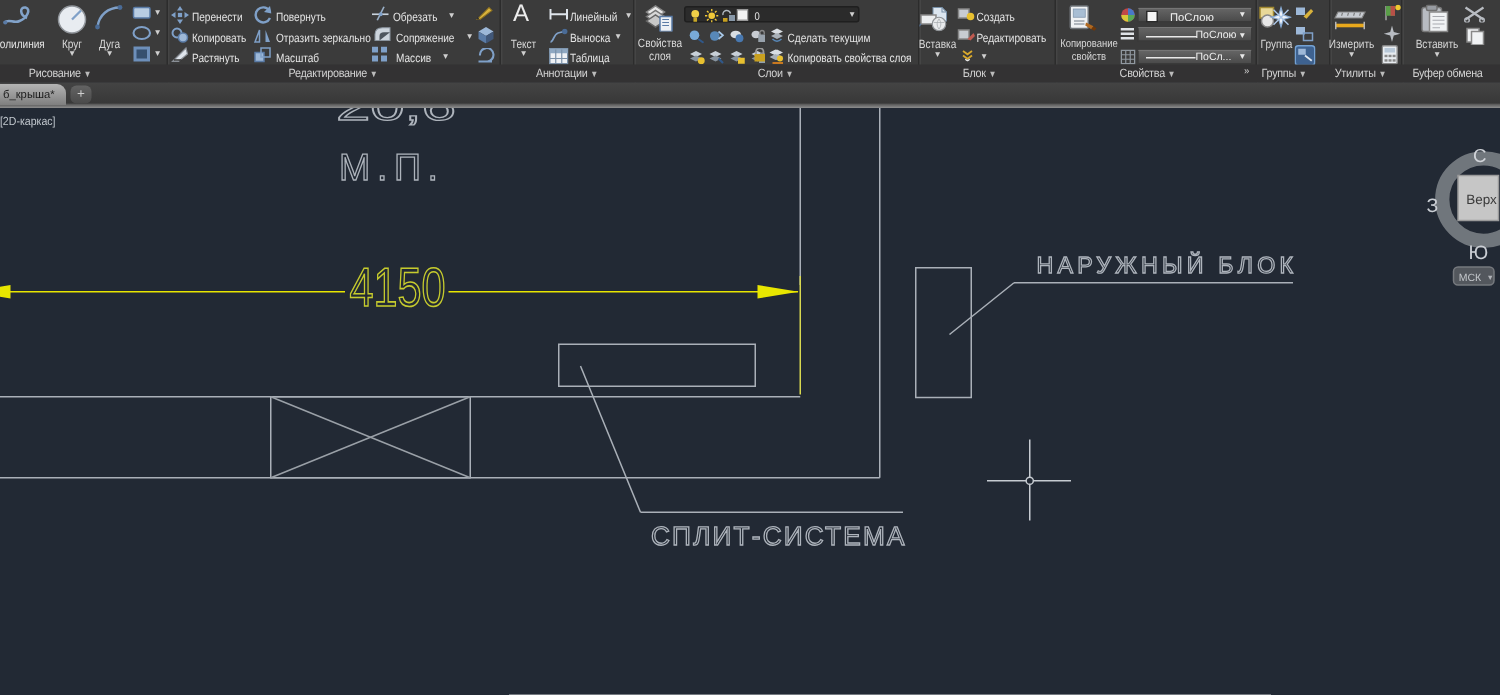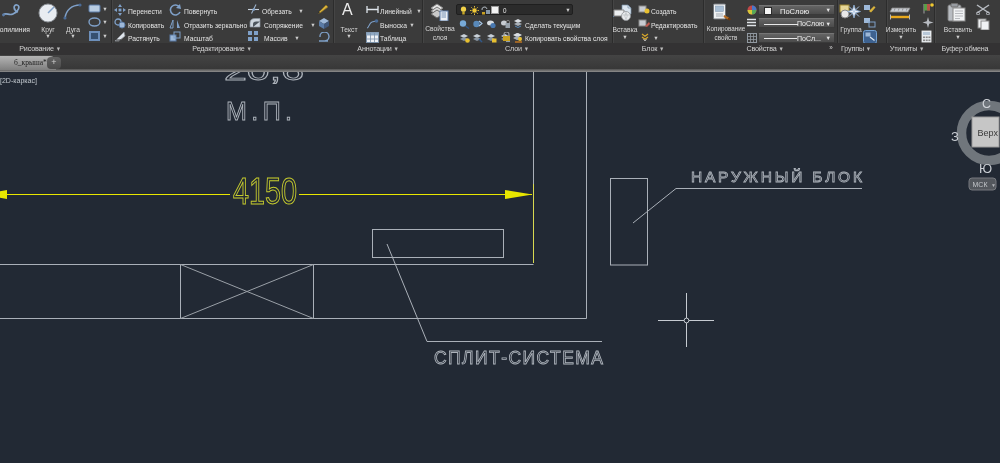--- a/index.html
+++ b/index.html
@@ -14,21 +14,21 @@
 .ct{position:absolute;font-size:8px;color:#d8d8d8;white-space:nowrap;transform:translateX(-50%) scaleX(0.84);text-align:center;}
 .car{position:absolute;font-size:5.5px;color:#cfcfcf;transform:translateX(-50%);}
 .ic{position:absolute;}
 .combo{position:absolute;background:#2b2b2b;border:1px solid #1f1f1f;border-radius:2px;box-sizing:border-box;color:#dcdcdc;font-size:7.5px;}
 .combop{position:absolute;background:linear-gradient(#646464,#4b4b4b);border:1px solid #3a3a3a;border-top-color:#757575;border-radius:1.5px;box-sizing:border-box;font-size:7.5px;color:#f0f0f0;}
 .combop .cv{position:absolute;top:1px;}
 .combop .ca{position:absolute;right:3px;top:1.5px;font-size:5.5px;color:#e8e8e8;}
 .combop .ln{position:absolute;top:4.5px;height:1px;background:#e8e8e8;}
 #tabbar{position:absolute;left:0;top:55px;width:1000px;height:17px;background:linear-gradient(#444,#353535);}
 #tabbar .band{position:absolute;left:0;top:13.5px;width:1000px;height:3.5px;background:linear-gradient(#4f4f4f,#8e8e8e);}
-#drawtab{position:absolute;left:0;top:55.5px;width:42px;height:14.5px;background:linear-gradient(#b4b4b4,#7f7f7f);border-radius:0 6px 0 0;color:#1c1c1c;font-size:7.5px;line-height:14px;padding-left:14px;font-family:Liberation Serif, serif;}
+#drawtab{position:absolute;left:0;top:55.5px;width:42px;height:14.5px;background:linear-gradient(#b4b4b4,#7f7f7f);border-radius:0 6px 0 0;color:#1c1c1c;font-size:7.5px;line-height:14px;padding-left:2px;}
 #plustab{position:absolute;left:47px;top:57px;width:14px;height:12px;background:linear-gradient(#636363,#4a4a4a);border-radius:4px;color:#cfcfcf;font-size:9px;line-height:11px;text-align:center;}
 #canvas{position:absolute;left:0;top:72px;width:1000px;height:391px;}
 </style>
 </head>
 <body>
 <div id="stage">
   <div id="ribbon">
 
     <svg class="ic" style="left:2px;top:3px" width="24" height="16">
         <path d="M1 12 C4 9 7 13 11 11 C16 9 19 3 15 2 C11 1.5 11 7 16 9" fill="none" stroke="#82a3ca" stroke-width="1.7"></path>

